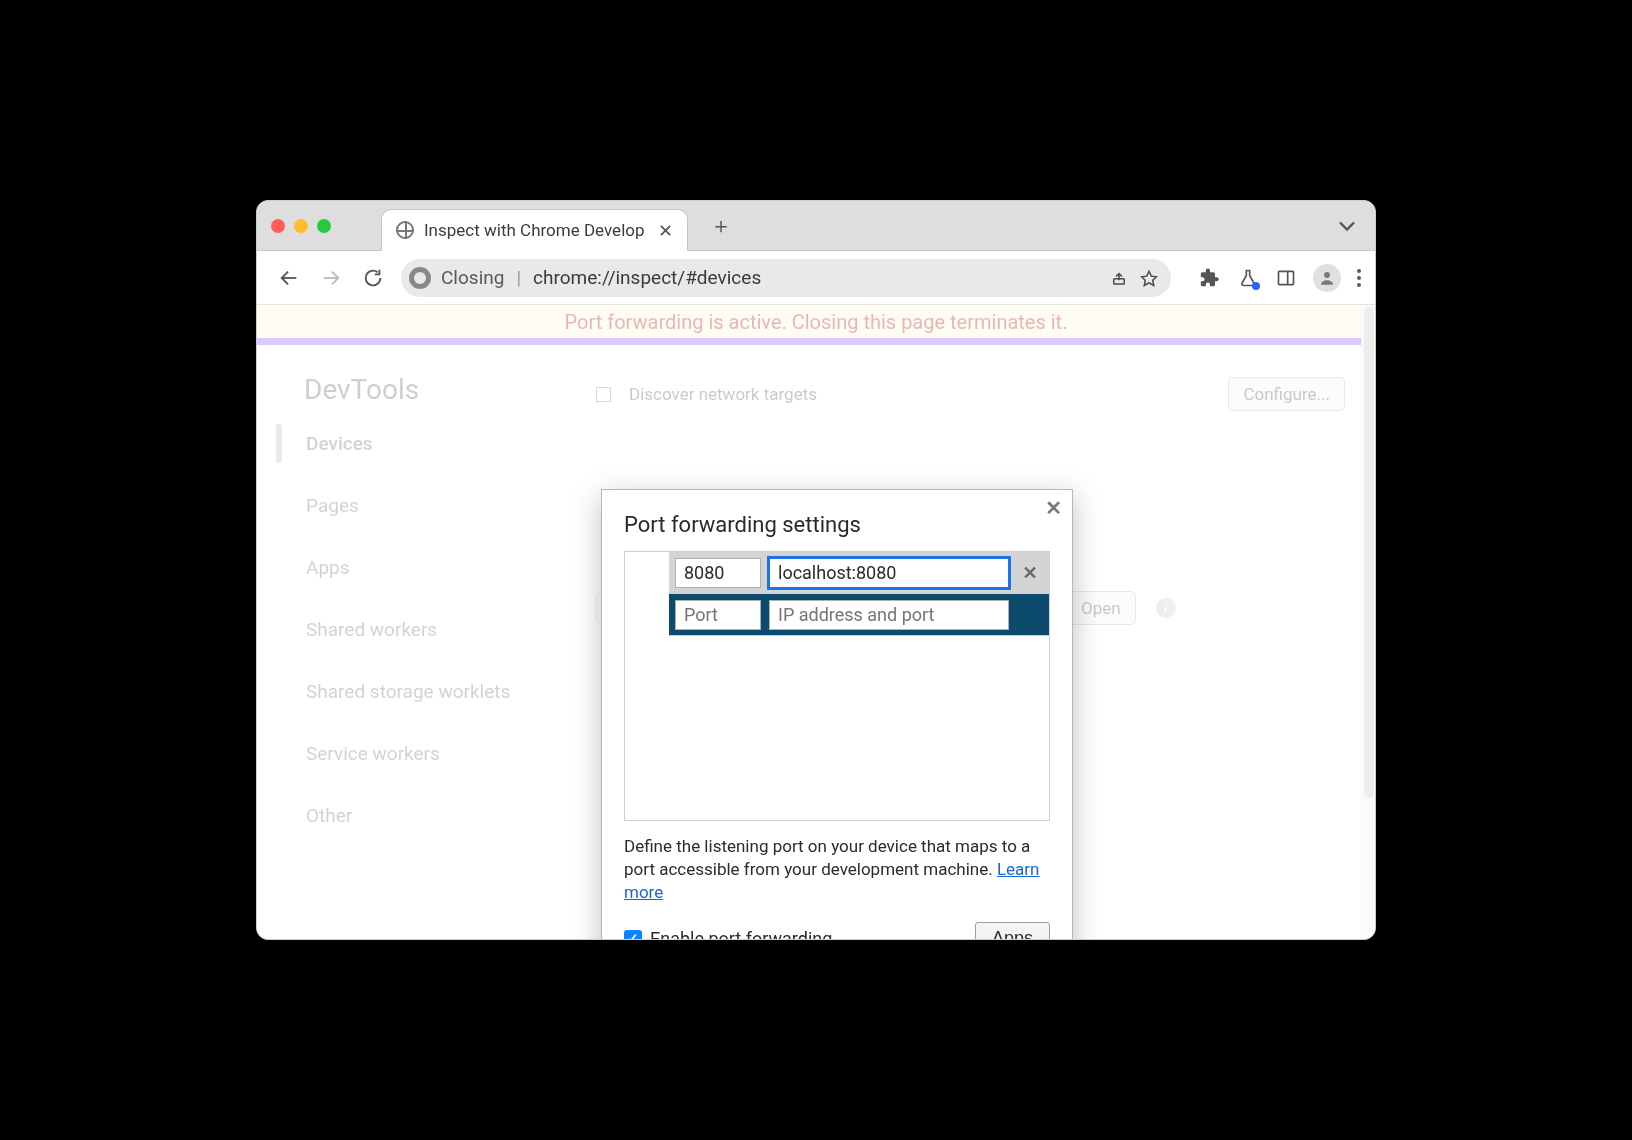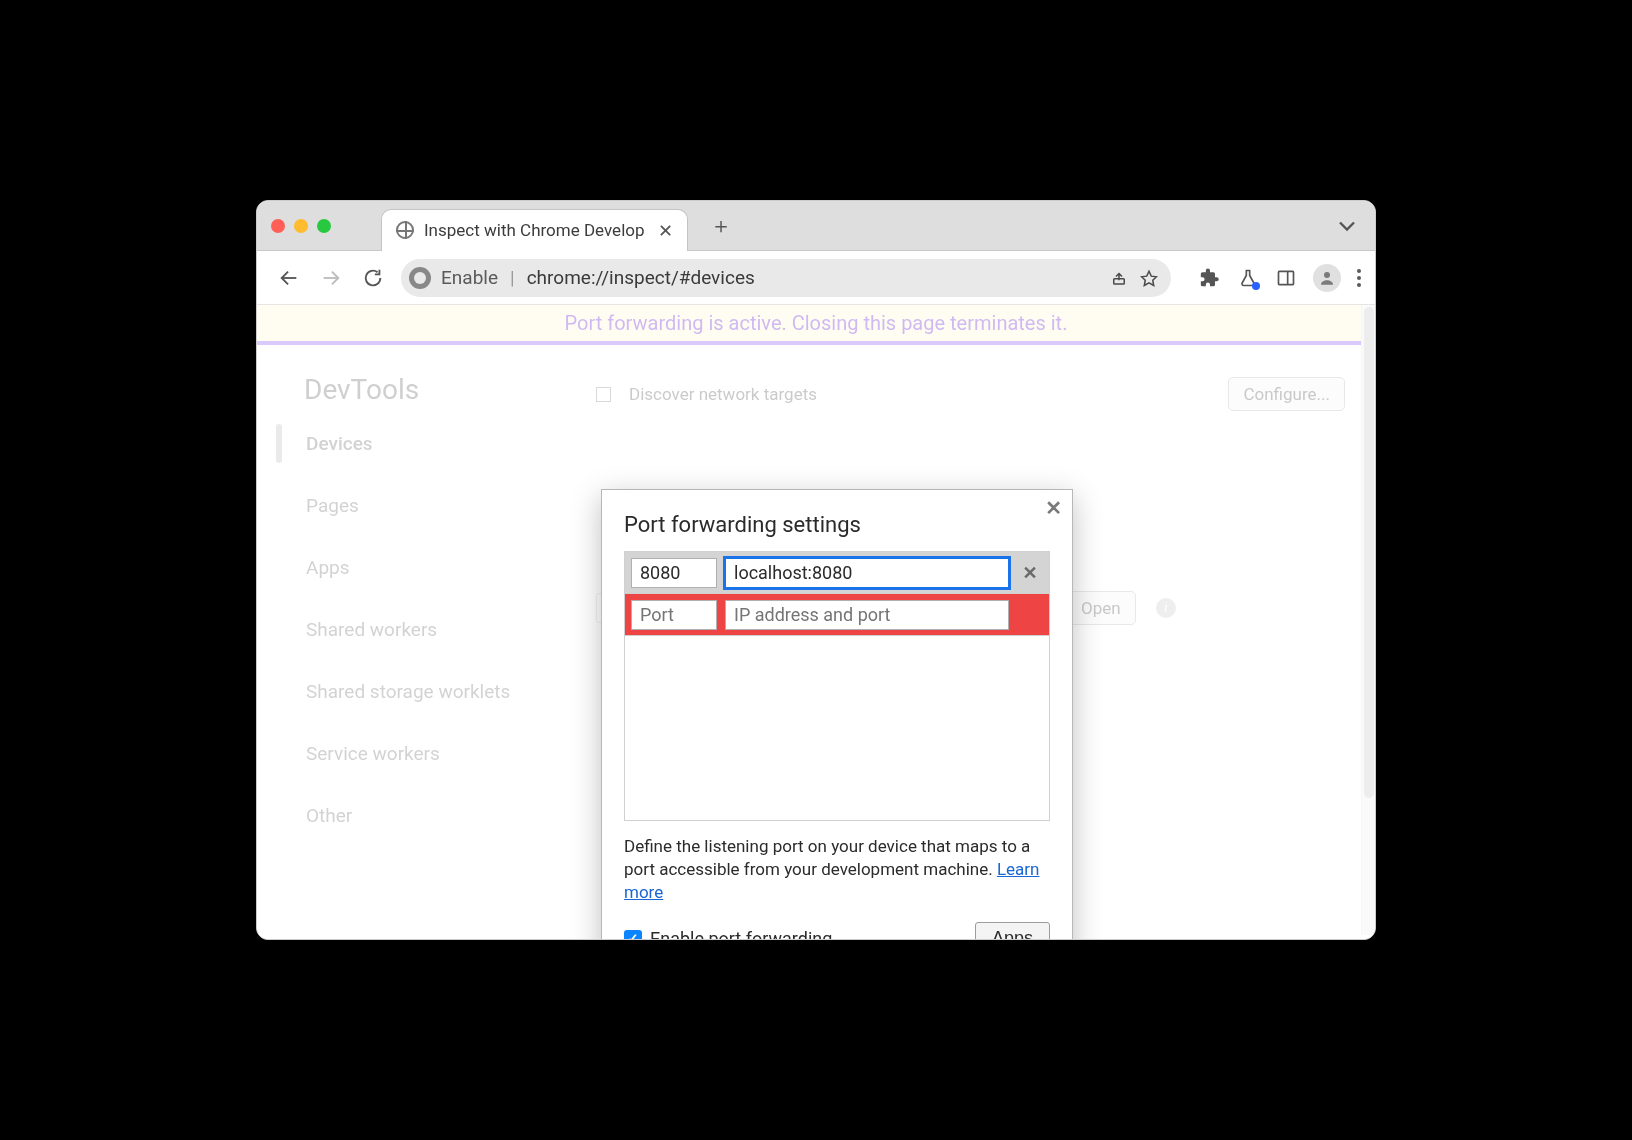--- a/index.html
+++ b/index.html
@@ -92,25 +92,25 @@
 .ext-icons .kebab { font-size: 22px; color:#5a5a5a; line-height: 4px; display:flex; flex-direction:column; gap:3px; align-items:center; }
 .ext-icons .kebab span { width:4px; height:4px; border-radius:50%; background:#5a5a5a; }
 
 
 .content { flex:1; position:relative; display:flex; }
 
 .banner {
   position: relative;
   height: 40px;
   background: #fdf7d6;
-  color: #6d28d9;
+  color: #b91c1c;
   font-size: 20px;
   display: flex; align-items: center; justify-content: center;
   width: 100%;
-  border-bottom: 4px solid #8b5cf6;
+  border-bottom: 7px solid #8b5cf6;
 }
 
 .page {
   position:absolute;
   inset: 0;
   display:flex;
   flex-direction: column;
 }
 .page-body { flex:1; display:flex;margin-left:19px; }
 
@@ -145,29 +145,29 @@
   background:#fff;
   border:1px solid #b7b7b7;
   box-shadow: 0 8px 28px rgba(0,0,0,0.25);
   z-index: 10;
   padding: 22px 22px 16px 22px;
   display:flex; flex-direction:column; gap: 14px;
 }
 .dialog .close-x { position:absolute; top:6px; right:10px; font-size:20px; color:#7a7a7a; font-weight:bold; }
 .dialog h2 { font-size: 22px; font-weight: 400; color:#2a2a2a; }
 .rule-list { border:1px solid #d0d0d0; height: 270px; background:#fff; }
-.rule-row { display:flex; align-items:center; height:42px; border-bottom:1px solid #d0d0d0; padding: 8px 6px; gap:8px; }
+.rule-row { display:flex; align-items:center; height:42px; border-bottom:1px solid #d0d0d0; padding: 8px 6px; gap:8px;margin-left:44px; }
 .rule-row.active { background:#d4d4d4; }
 .rule-row input[type="text"] { height:30px; border:1px solid #b0b0b0; padding: 0 8px; font-size:18px; color:#2a2a2a; background:#fff; font-family: inherit; }
 .rule-row .port-in { width: 86px; }
 .rule-row .addr-in { flex:1; width: 100%; }
 .rule-row.active .addr-in { outline: 2px solid #1a73e8; border-color:#1a73e8; }
 .rule-row .del-x { width:26px; text-align:center; color:#6a6a6a; font-size:18px; font-weight:bold; }
 .rule-row.placeholder input { color:#8a8a8a; }
-.rule-row.placeholder { background:#ef4444; }
+.rule-row.placeholder { background:#0c4a6e; }
 
 .dialog-desc { font-size:17px; color:#2b2b2b; line-height:1.35; }
 .dialog-desc a { color:#1967d2; text-decoration: underline; }
 
 .dialog-footer { display:flex; align-items:center; justify-content:space-between; margin-top:4px; }
 .dialog-footer label { display:flex; align-items:center; gap:8px; font-size:18px; color:#2b2b2b; }
 .dialog-footer .done-btn { height:34px; padding: 0 16px; border:1px solid #9d9d9d; background:#f4f4f4; border-radius:3px; font-size:18px; color:#2b2b2b; }
 .cb-on { width:18px; height:18px; border-radius:3px; background:#0a84ff; display:flex; align-items:center; justify-content:center; color:#fff; font-size:13px; font-weight:bold; }
 </style>
 </head>
@@ -210,21 +210,21 @@
       </div>
       <div class="tb-btn">
         <svg viewBox="0 0 24 24">
             <path d="M20 12a8 8 0 1 1-3-6.2"></path>
             <polyline points="19 3 19 8 14 8"></polyline>
           </svg>
       </div>
 
       <div class="omnibox">
         <span class="chrome-badge"></span>
-        <span class="origin">Enable</span>
+        <span class="origin">Closing</span>
         <span class="sep">|</span>
         <span class="path">chrome://inspect/#devices</span>
         <span class="spacer"></span>
         <span class="om-icon">
           <svg viewBox="0 0 24 24">
               <path d="M8 10l4-4 4 4M12 6v9"></path>
               <rect x="5" y="13" width="14" height="7" rx="1"></rect>
             </svg>
         </span>
         <span class="om-icon star">

